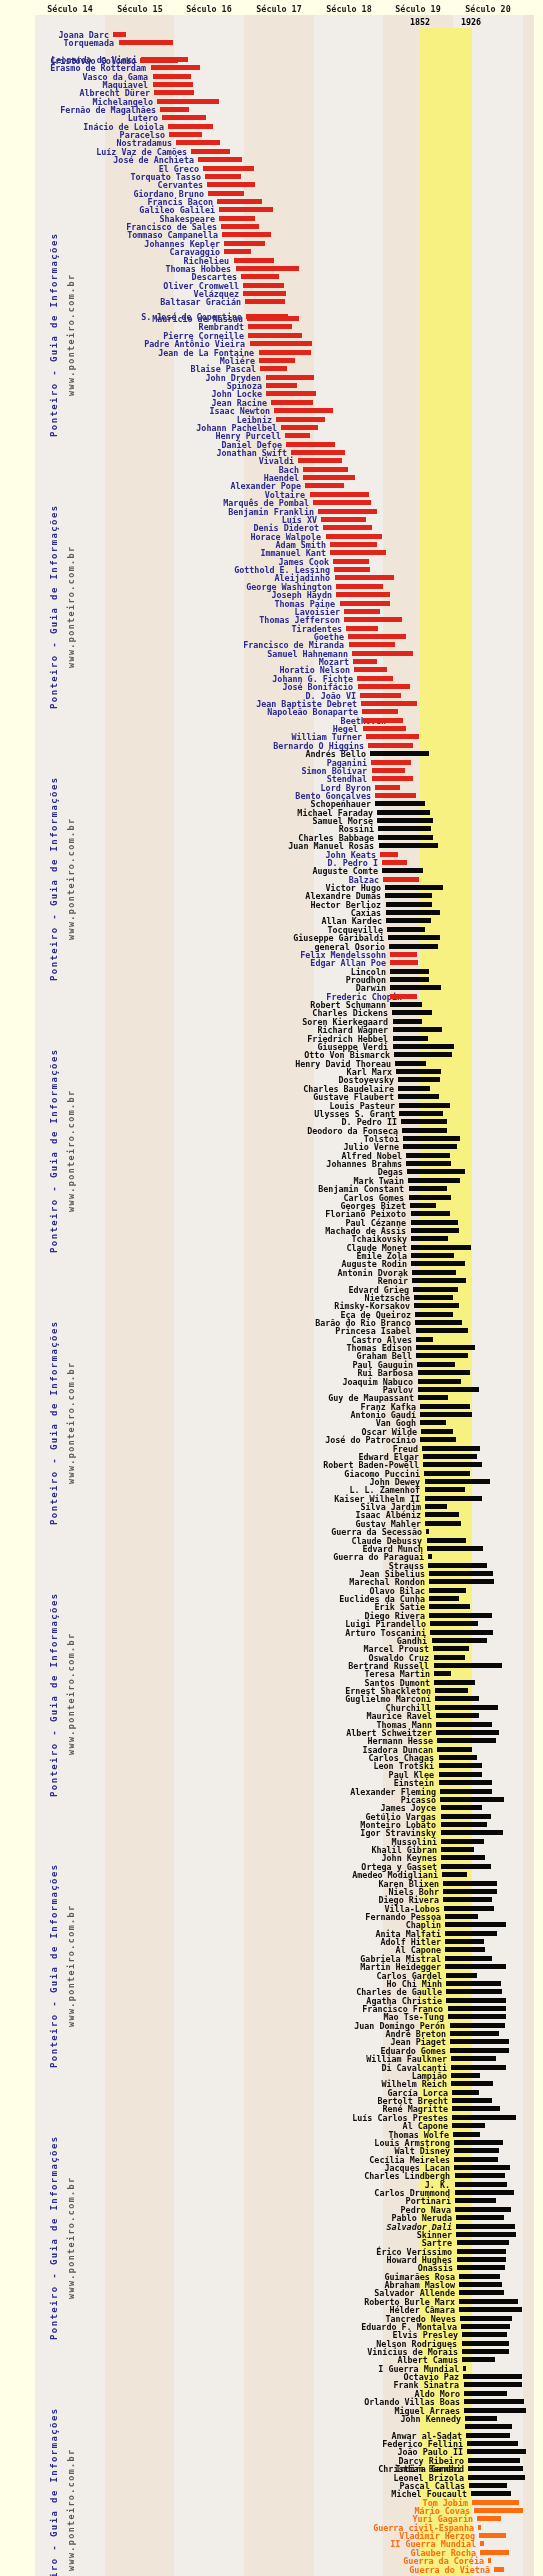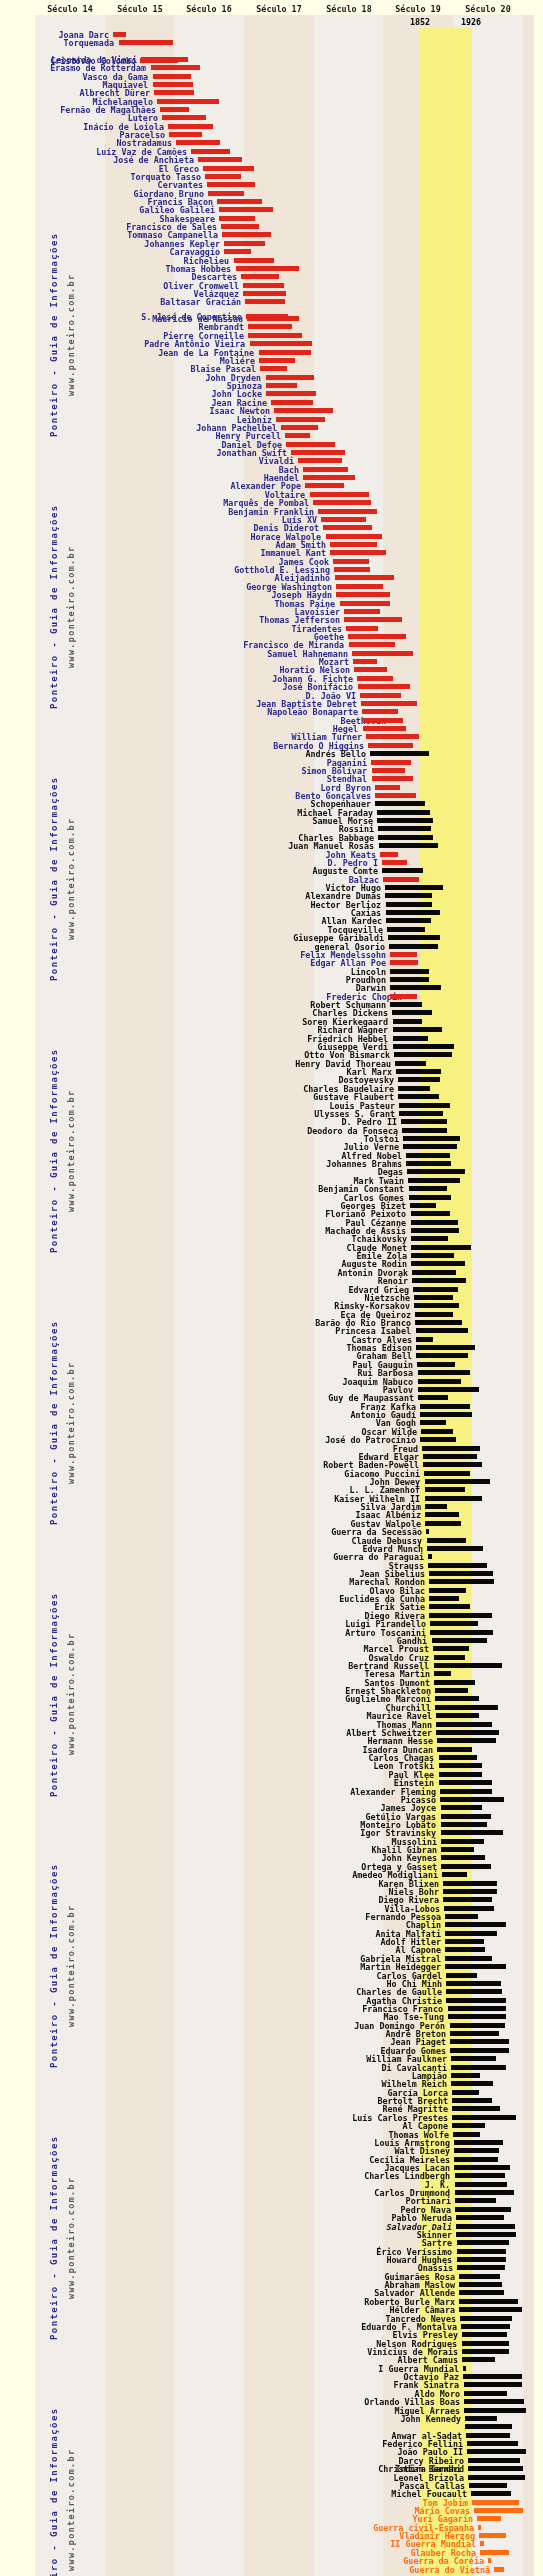--- a/index.html
+++ b/index.html
@@ -790,21 +790,21 @@
     </div>
     <div class="row c-black" style="top: 1503px;">
       <span class="nm" style="width: 421px;">Silva Jardim</span>
       <span class="bar" style="left: 425px; width: 21.6px;"></span>
     </div>
     <div class="row c-black" style="top: 1511px;">
       <span class="nm" style="width: 421px;">Isaac Albéniz</span>
       <span class="bar" style="left: 425px; width: 34px;"></span>
     </div>
     <div class="row c-black" style="top: 1520px;">
-      <span class="nm" style="width: 421px;">Gustav Walpole</span>
+      <span class="nm" style="width: 421px;">Gustav Mahler</span>
       <span class="bar" style="left: 425px; width: 36px;"></span>
     </div>
     <div class="row c-black" style="top: 1528px;">
       <span class="nm" style="width: 422px;">Guerra da Secessão</span>
       <span class="bar" style="left: 426px; width: 2.8px;"></span>
     </div>
     <div class="row c-black" style="top: 1537px;">
       <span class="nm" style="width: 422px;">Claude Debussy</span>
       <span class="bar" style="left: 427px; width: 39px;"></span>
     </div>

